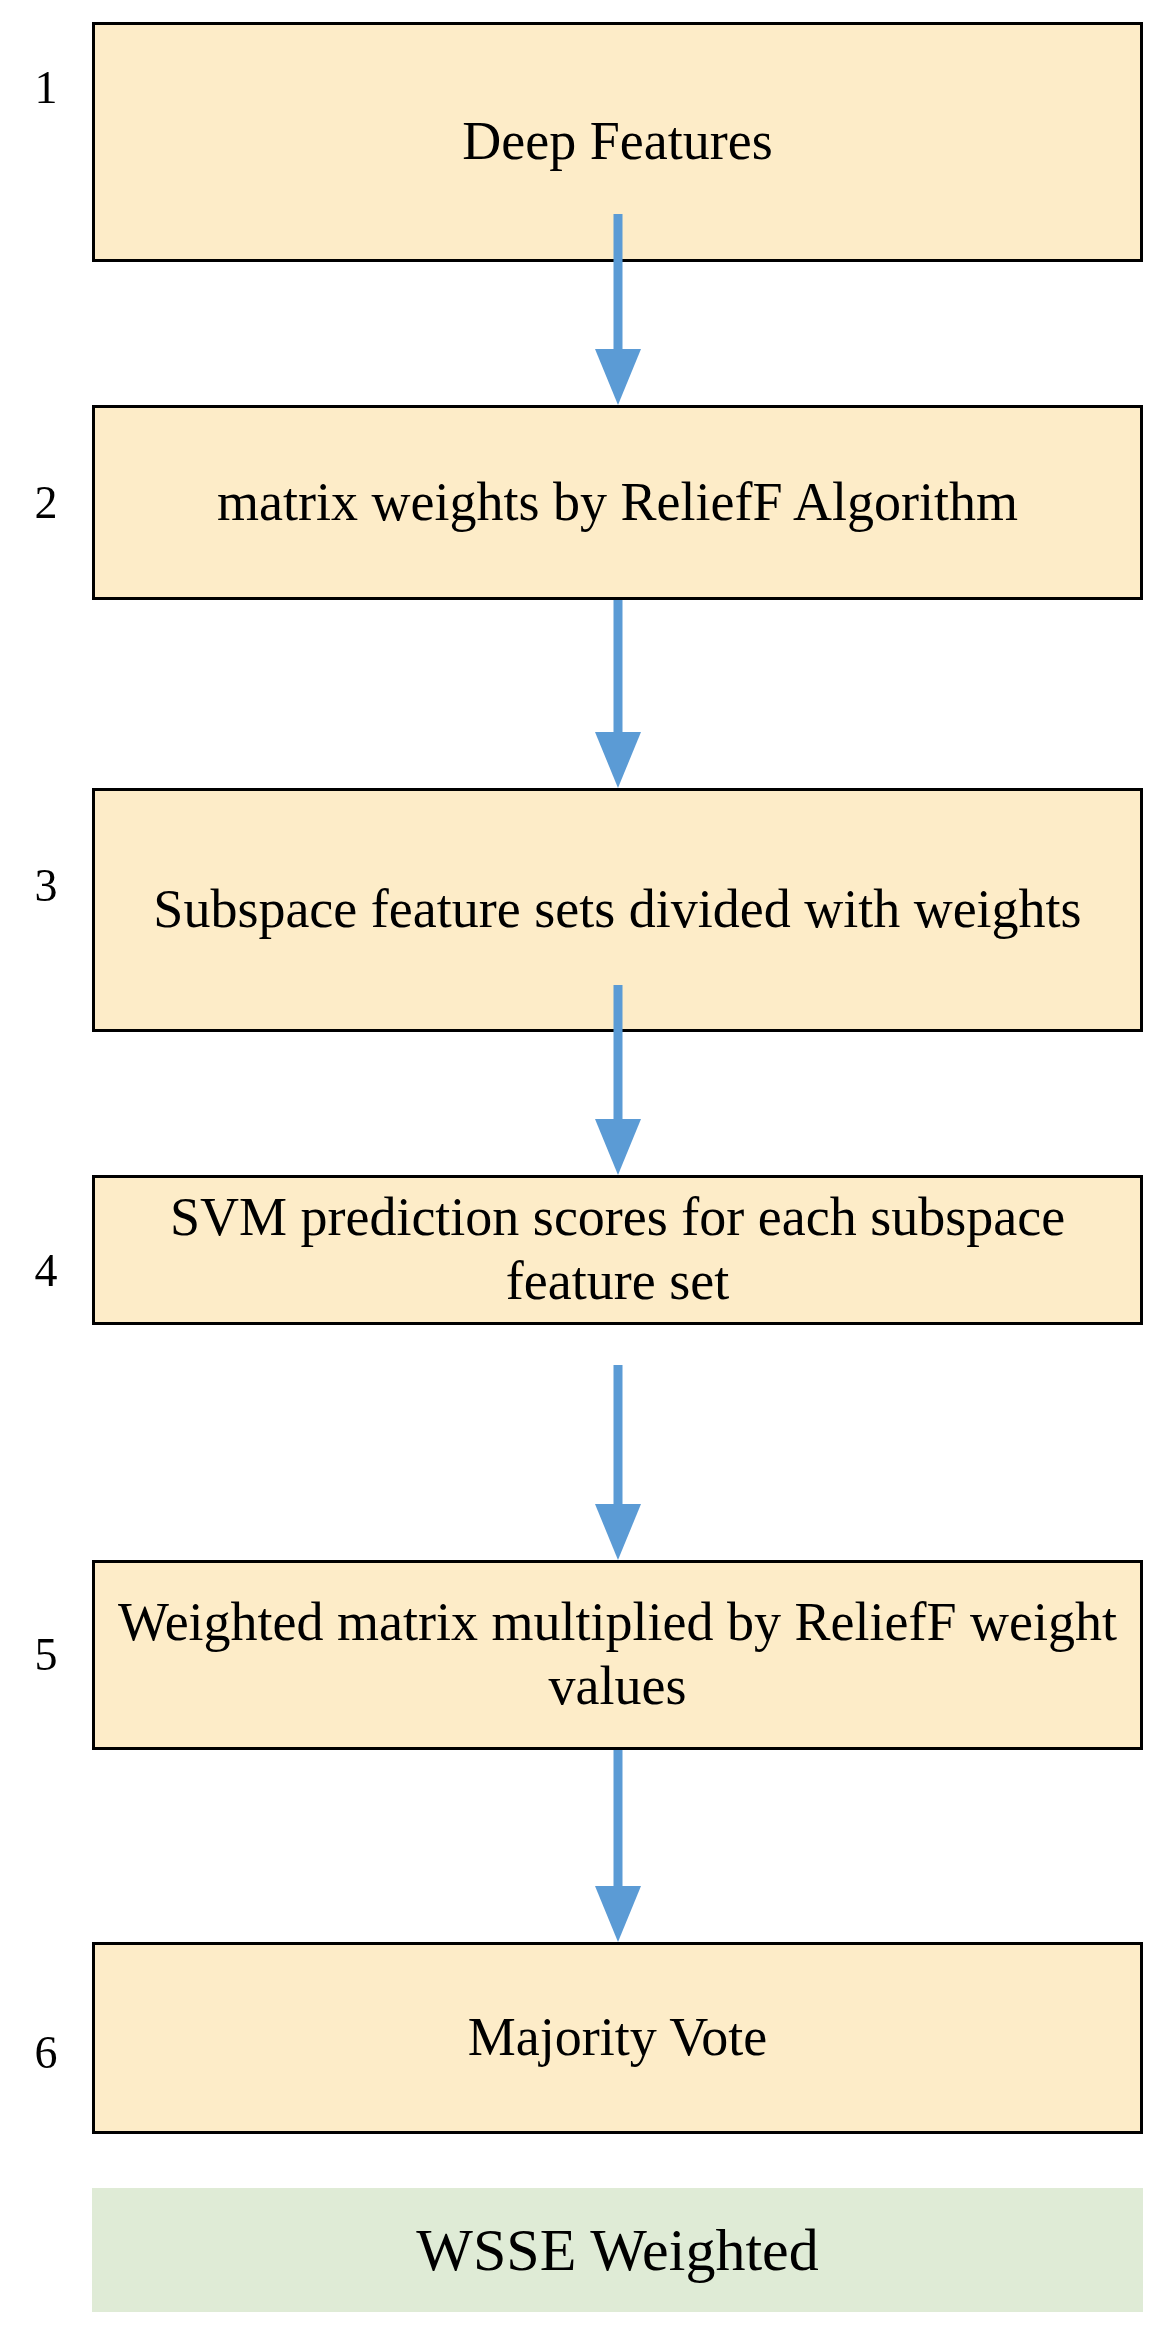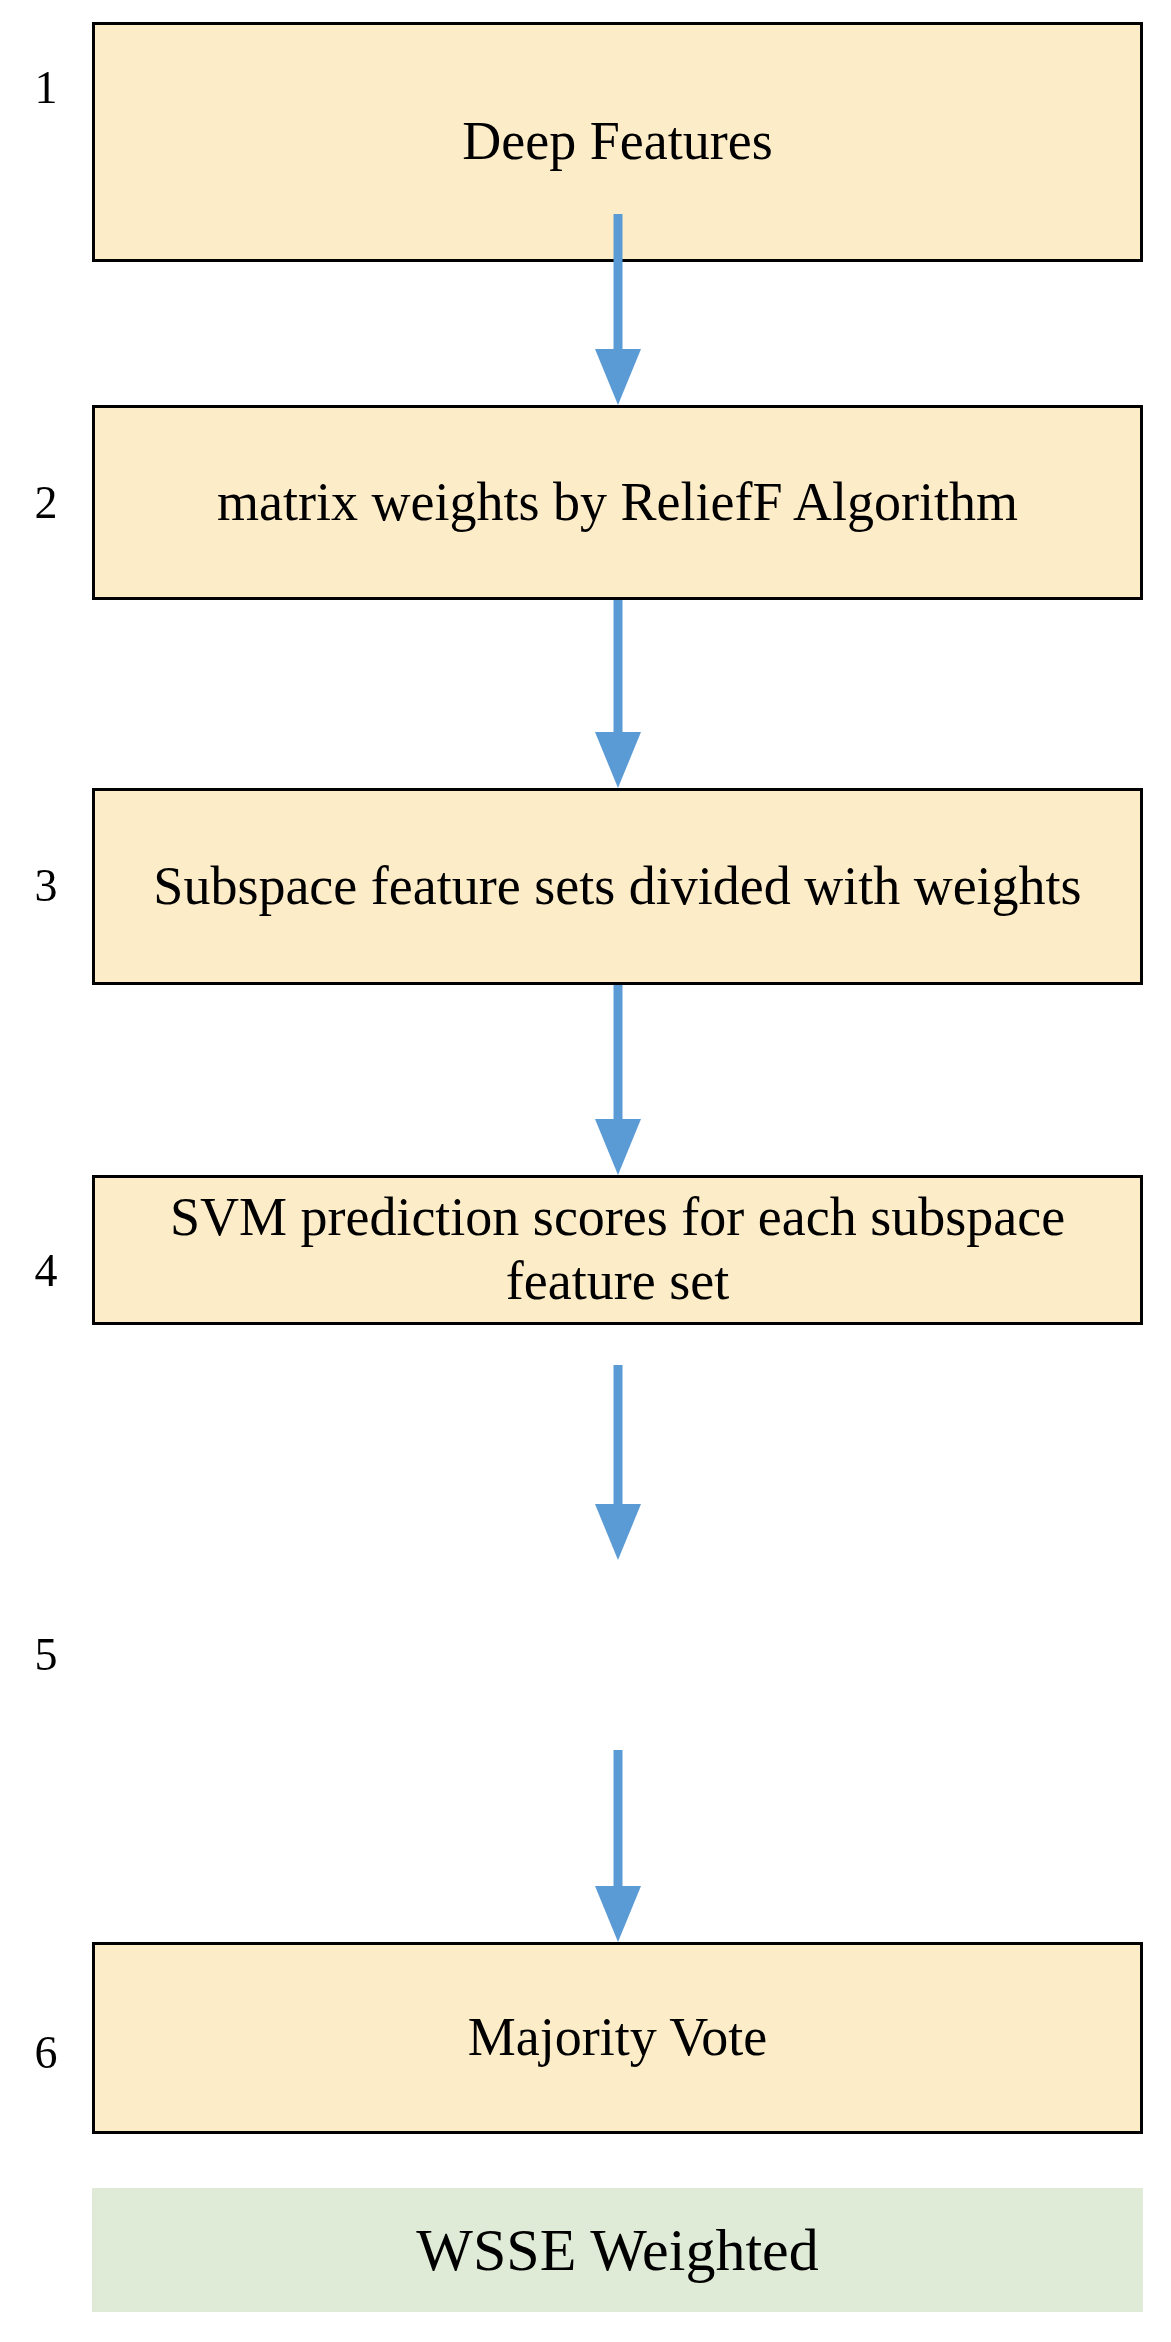--- a/index.html
+++ b/index.html
@@ -122,40 +122,43 @@
   <div class="flow-box" style="top:405px; height:195px;">
     <span class="box-text">matrix weights by ReliefF Algorithm</span>
   </div>
 
   <div class="flow-arrow" style="left:618px; top:600px; height:188px;">
     <div class="shaft" style="height:132px;"></div>
     <div class="head"></div>
   </div>
 
   <div class="step-number" style="top:863px;">3</div>
-  <div class="flow-box" style="top:788px; height:197px;">
+  <div class="flow-box" style="top:788px; height:244px;">
     <span class="box-text">Subspace feature sets divided with weights</span>
   </div>
 
   <div class="flow-arrow" style="left:618px; top:985px; height:190px;">
     <div class="shaft" style="height:134px;"></div>
     <div class="head"></div>
   </div>
 
   <div class="step-number" style="top:1248px;">4</div>
   <div class="flow-box" style="top:1175px; height:150px;">
     <span class="box-text">SVM prediction scores for each subspace feature set</span>
   </div>
 
   <div class="flow-arrow" style="left:618px; top:1365px; height:195px;">
     <div class="shaft" style="height:139px;"></div>
     <div class="head"></div>
   </div>
 
   <div class="step-number" style="top:1632px;">5</div>
+  <div class="flow-box" style="top:1560px; height:190px;">
+    <span class="box-text">Weighted matrix multiplied by ReliefF weight values</span>
+  </div>
 
   <div class="flow-arrow" style="left:618px; top:1750px; height:192px;">
     <div class="shaft" style="height:136px;"></div>
     <div class="head"></div>
   </div>
 
   <div class="step-number" style="top:2030px;">6</div>
   <div class="flow-box" style="top:1942px; height:192px;">
     <span class="box-text">Majority Vote</span>
   </div>

